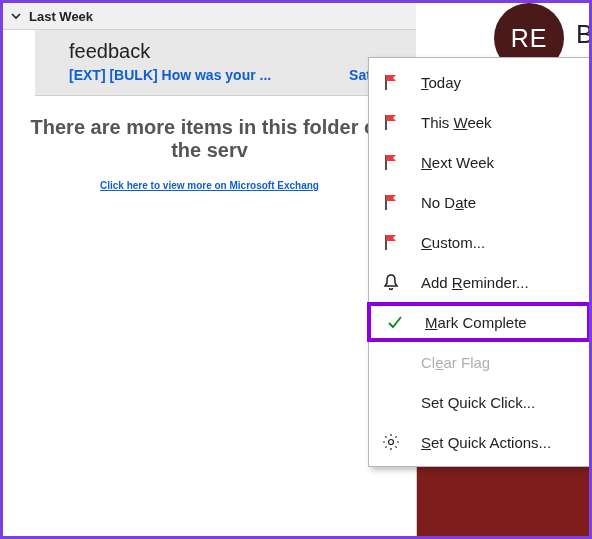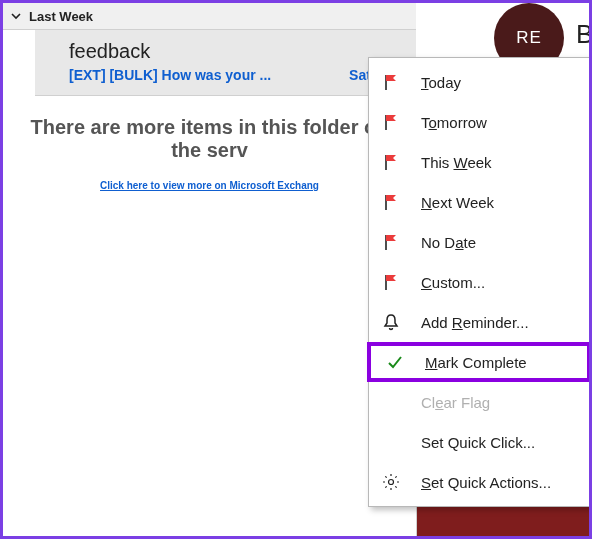--- a/index.html
+++ b/index.html
@@ -69,21 +69,21 @@
   .reading{
     position:absolute;left:413px;top:0;right:0;height:54px;
     background:#fff;
     border-bottom:2px solid #999;
   }
   .avatar{
     position:absolute;left:78px;top:0px;
     width:70px;height:70px;border-radius:50%;
     background:var(--dark);
     color:#fff;display:flex;align-items:center;justify-content:center;
-    font-size:17px;font-weight:400;letter-spacing:1px;
+    font-size:25px;font-weight:400;letter-spacing:1px;
   }
   .sender-initial{
     position:absolute;left:160px;top:16px;font-size:26px;color:#222;
   }
 
   
   .menu{
     position:absolute;
     left:365px; top:54px;
     width:220px;
@@ -160,29 +160,20 @@
     <div class="menu-item">
       <span class="ico">
         <svg class="flag-svg" viewBox="0 0 18 18">
             <path d="M4 2 V17" stroke="#222" stroke-width="1.6"></path>
             <path d="M4 2 H14 L11 5 L14 8 H4 Z" fill="var(--flag)"></path>
           </svg>
       </span>
       <span class="lbl"><span></span><span class="ul">T</span><span>oday</span></span>
     </div>
 
-    <div class="menu-item">
-      <span class="ico">
-        <svg class="flag-svg" viewBox="0 0 18 18">
-            <path d="M4 2 V17" stroke="#222" stroke-width="1.6"></path>
-            <path d="M4 2 H14 L11 5 L14 8 H4 Z" fill="var(--flag)"></path>
-          </svg>
-      </span>
-      <span class="lbl"><span>T</span><span class="ul">o</span><span>morrow</span></span>
-    </div>
 
     <div class="menu-item">
       <span class="ico">
         <svg class="flag-svg" viewBox="0 0 18 18">
             <path d="M4 2 V17" stroke="#222" stroke-width="1.6"></path>
             <path d="M4 2 H14 L11 5 L14 8 H4 Z" fill="var(--flag)"></path>
           </svg>
       </span>
       <span class="lbl"><span>This </span><span class="ul">W</span><span>eek</span></span>
     </div>

